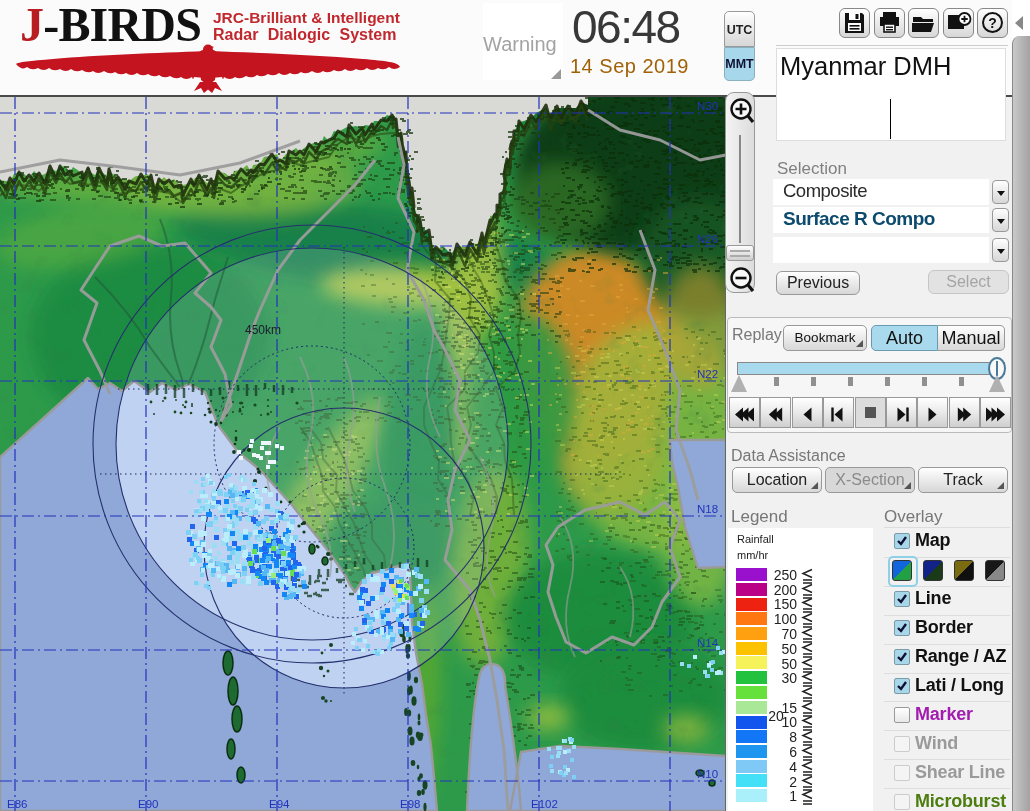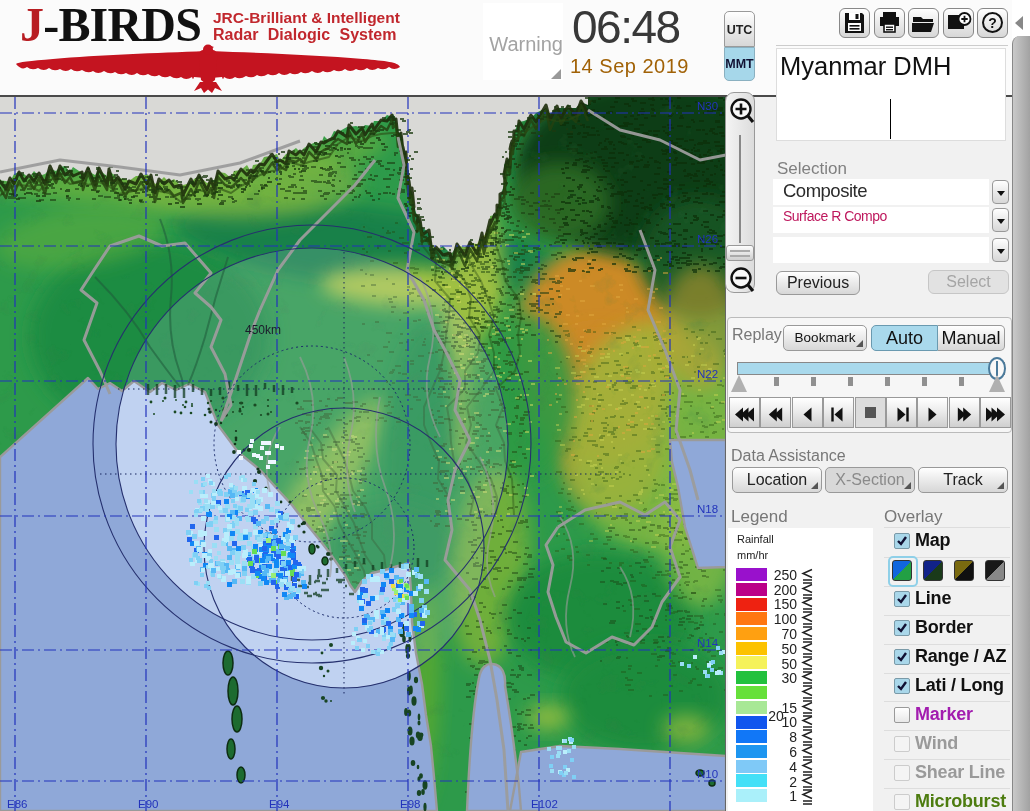--- a/index.html
+++ b/index.html
@@ -954,21 +954,21 @@
 <div style="position:absolute;left:213px;top:26px;font-size:16px;font-weight:bold;color:#c1272d;word-spacing:5px">Radar Dialogic System</div>
 <svg style="position:absolute;left:8px;top:44px" width="400" height="50" viewBox="0 0 400 50">
     <path fill="#c41420" d="M197,7 C150,9 90,11 45,15 C22,17 10,18 8,20 Q14,27 19,23 Q24,27 30,24 Q36,28 41,24 Q46,28 52,25 Q58,29 63,25 Q68,29 74,26 Q80,30 85,27 Q90,31 96,27 Q102,31 107,28 Q112,32 118,29 Q124,33 129,29 Q134,33 140,30 Q146,34 151,31 Q156,35 162,32 Q168,36 173,33 Q178,37 184,33 Q185,37 186,33 L197,34 Z"></path>
     <path fill="#c41420" d="M203,34 L214,33 Q215,37 216,33 Q222,37 227,33 Q232,36 238,32 Q244,35 249,31 Q254,34 260,30 Q266,33 271,29 Q276,33 282,29 Q288,32 293,28 Q298,31 304,27 Q310,31 315,27 Q320,30 326,26 Q332,29 337,25 Q342,29 348,25 Q354,28 359,24 Q364,28 370,24 Q376,27 381,23 Q386,27 392,23 C390,18 378,17 355,15 C310,11 250,9 203,7 Z"></path>
     <path fill="#c41420" d="M195,6 C192,6 190,10 191,16 L193,36 L198,40 L202,40 L207,36 L209,16 C210,10 208,6 205,6 Z"></path>
     <path fill="#c41420" d="M192,38 L186,47 L193,44 L196,49 L200,45.5 L204,49 L207,44 L214,47 L208,38 Z"></path>
     <circle fill="#c41420" cx="200" cy="5.5" r="5"></circle>
     <path fill="#c41420" d="M200,1 L206,3 L201,6 Z"></path>
   </svg>
 <div style="position:absolute;left:483px;top:3px;width:80px;height:77px;background:#fff"></div>
-<div style="position:absolute;left:483px;top:33px;width:80px;text-align:right;font-size:20px;color:#a3a3a3">Warning</div>
+<div style="position:absolute;left:483px;top:33px;width:80px;text-align:left;font-size:20px;color:#a3a3a3">Warning</div>
 <div style="position:absolute;left:551px;top:69px;width:0;height:0;border-left:10px solid transparent;border-bottom:10px solid #999"></div>
 <div style="position:absolute;left:572px;top:0px;font-size:46px;color:#383838;letter-spacing:-1.5px">06:48</div>
 <div style="position:absolute;left:570px;top:55px;font-size:20px;color:#a16207;letter-spacing:0.5px">14 Sep 2019</div>
 <div style="position:absolute;left:724px;top:11px;width:31px;height:36px;background:linear-gradient(#ffffff,#ececec 45%,#d7d7d7);border:1px solid #9a9a9a;border-radius:5px 5px 0 0;box-sizing:border-box;text-align:center;line-height:36px;font-size:12.5px;font-weight:bold;color:#222">UTC</div>
 <div style="position:absolute;left:724px;top:47px;width:31px;height:34px;background:#a6d7ea;border:1px solid #8ab0c0;border-radius:0 0 5px 5px;box-sizing:border-box;text-align:center;line-height:33px;font-size:12.5px;font-weight:bold;color:#113">MMT</div>
 <div style="position:absolute;left:839px;top:8px;width:31px;height:30px;background:linear-gradient(#ffffff,#ececec 45%,#d7d7d7);border:1px solid #888;border-radius:6px;box-sizing:border-box"><svg width="29" height="28" viewBox="0 0 29 28">
       <path fill="#111" d="M5,4 h17 l2,2 v18 h-19 z"></path>
       <rect x="9" y="4" width="11" height="7" fill="#fff"></rect>
       <rect x="15.5" y="5" width="3" height="5" fill="#111"></rect>
       <rect x="8" y="14" width="13" height="8" fill="#fff"></rect>
@@ -1017,21 +1017,21 @@
 <div style="position:absolute;left:776px;top:48px;width:230px;height:93px;background:#fff;border:1px solid #ddd;box-sizing:border-box"></div>
 <div style="position:absolute;left:780px;top:52px;font-size:25.5px;color:#111">Myanmar DMH</div>
 <div style="position:absolute;left:890px;top:99px;width:1px;height:40px;background:#000"></div>
 <div style="position:absolute;left:777px;top:159px;font-size:17px;color:#808080">Selection</div>
 <div style="position:absolute;left:773px;top:179px;width:216px;height:26px;background:#fff"></div>
 <div style="position:absolute;left:783px;top:180px;font-size:18.5px;font-weight:normal;color:#2b2b2b;letter-spacing:-0.5px">Composite</div>
 <div style="position:absolute;left:992px;top:180px;width:17px;height:24px;background:linear-gradient(#ffffff,#ececec 45%,#d7d7d7);border:1px solid #999;border-radius:4px;box-sizing:border-box">
     <span style="position:absolute;left:3.5px;top:10px;width:0;height:0;border-left:4.5px solid transparent;border-right:4.5px solid transparent;border-top:5px solid #111"></span>
   </div>
 <div style="position:absolute;left:773px;top:207px;width:216px;height:26px;background:#fff"></div>
-<div style="position:absolute;left:783px;top:208px;font-size:14px;font-weight:normal;color:#be185d;letter-spacing:-0.5px">Surface R Compo</div>
+<div style="position:absolute;left:783px;top:208px;font-size:19px;font-weight:bold;color:#0c4a6e;letter-spacing:-0.5px">Surface R Compo</div>
 <div style="position:absolute;left:992px;top:208px;width:17px;height:24px;background:linear-gradient(#ffffff,#ececec 45%,#d7d7d7);border:1px solid #999;border-radius:4px;box-sizing:border-box">
     <span style="position:absolute;left:3.5px;top:10px;width:0;height:0;border-left:4.5px solid transparent;border-right:4.5px solid transparent;border-top:5px solid #111"></span>
   </div>
 <div style="position:absolute;left:773px;top:237px;width:216px;height:26px;background:#fff"></div>
 <div style="position:absolute;left:992px;top:238px;width:17px;height:24px;background:linear-gradient(#ffffff,#ececec 45%,#d7d7d7);border:1px solid #999;border-radius:4px;box-sizing:border-box">
     <span style="position:absolute;left:3.5px;top:10px;width:0;height:0;border-left:4.5px solid transparent;border-right:4.5px solid transparent;border-top:5px solid #111"></span>
   </div>
 <div style="position:absolute;left:776px;top:271px;width:84px;height:24px;background:linear-gradient(#ffffff,#ececec 45%,#d7d7d7);border:1px solid #999;border-radius:6px;box-sizing:border-box;text-align:center;line-height:22px;font-size:16px;color:#222">Previous</div>
 <div style="position:absolute;left:928px;top:270px;width:81px;height:24px;background:#e2e2e2;border:1px solid #c6c6c6;border-radius:6px;box-sizing:border-box;text-align:center;line-height:22px;font-size:16px;color:#a5a5a5">Select</div>
 <div style="position:absolute;left:727px;top:317px;width:285px;height:116px;background:#f6f6f6;border:1px solid #bbb;border-radius:4px;box-sizing:border-box"></div>

